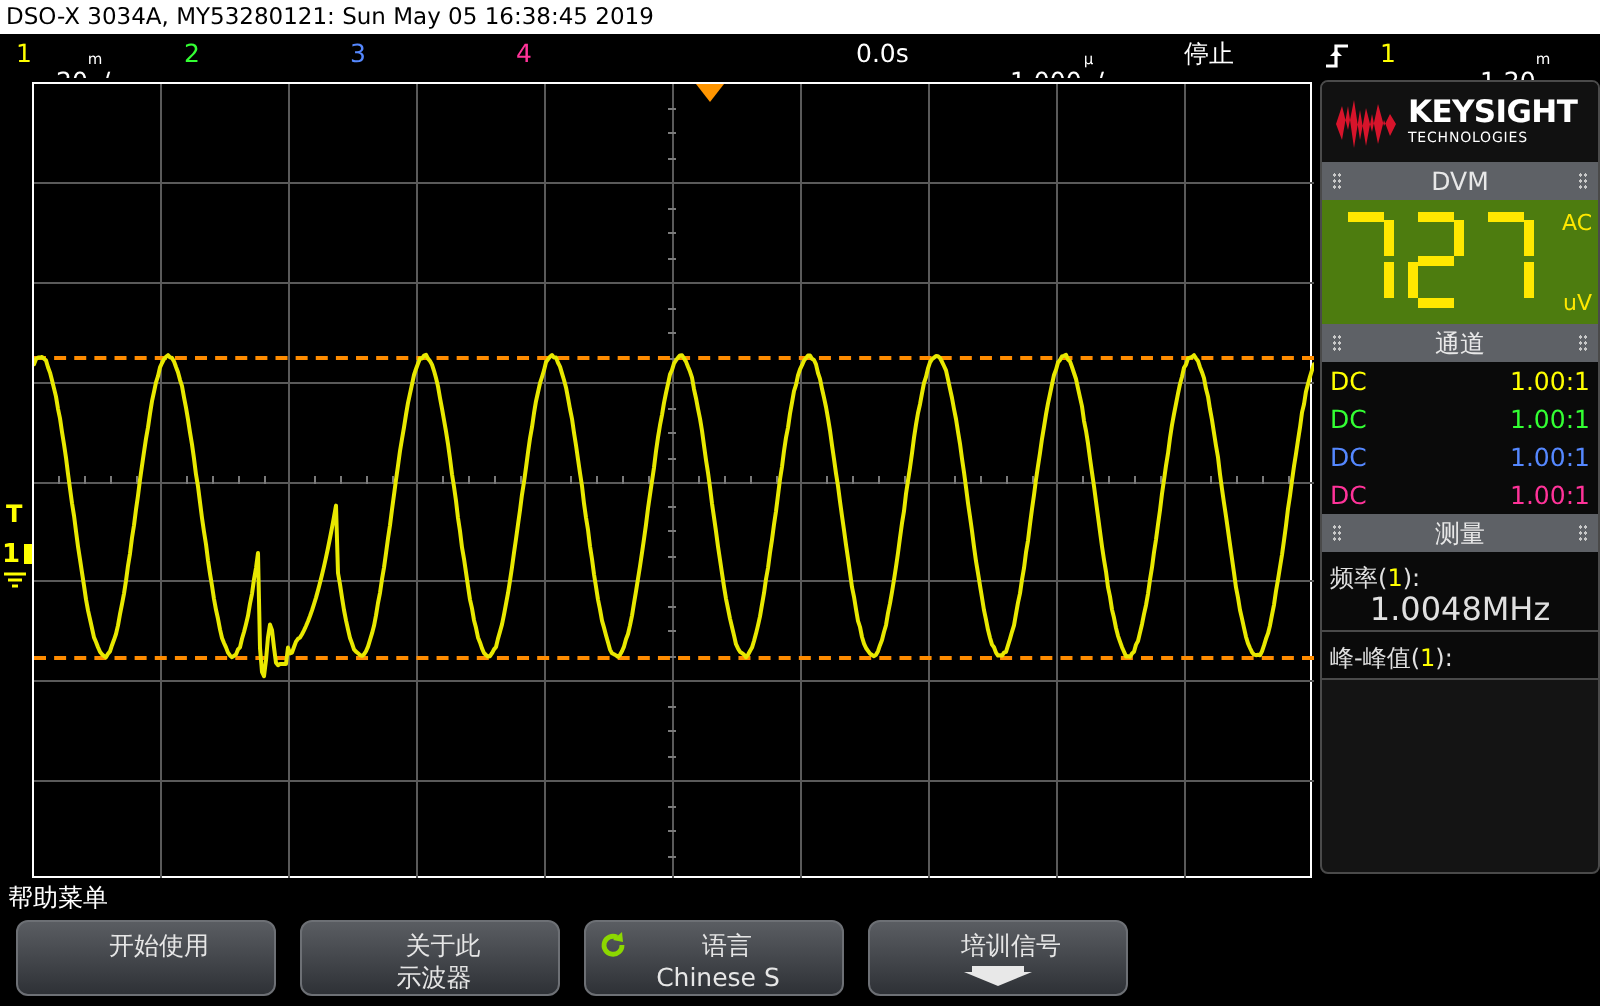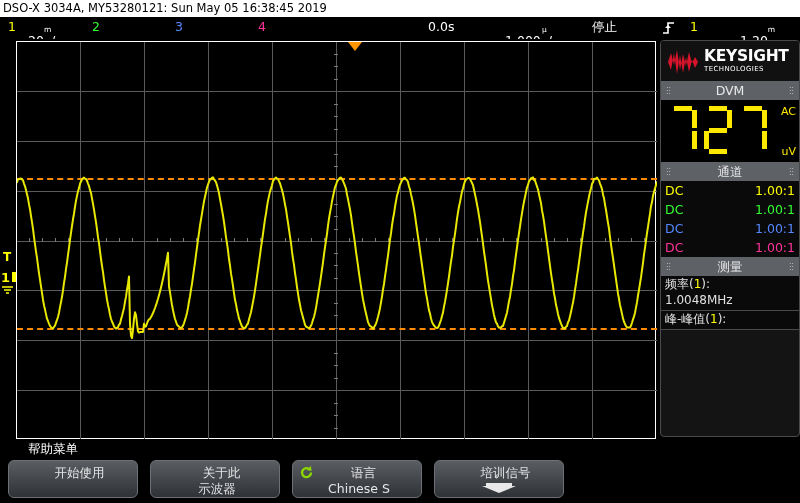--- a/index.html
+++ b/index.html
@@ -83,21 +83,21 @@
   .panelhdr{
     height:19px; background:#5e6166; color:#e8e8e8;
     font-size:12.5px; text-align:center; line-height:19px; position:relative;
   }
   .grip{ position:absolute; top:5px; width:5px; height:9px;
          background-image:radial-gradient(#c8c8c8 40%, transparent 41%);
          background-size:2.5px 3px; }
   .grip.l{ left:5px; } .grip.r{ right:5px; }
 
   
-  #dvm{ height:62px; background:#000000; position:relative; }
+  #dvm{ height:62px; background:#4d7c0f; position:relative; }
   #digits{ position:absolute; left:8px; top:6px; display:flex; gap:7px; }
   .seg{ position:relative; width:28px; height:48px; }
   .seg i{ position:absolute; background:#ffe800; display:block; }
   .s-a{ left:5px;  top:0px;   width:18px; height:5px; }
   .s-b{ right:0px; top:4px;   width:5px;  height:18px; }
   .s-c{ right:0px; top:25px;  width:5px;  height:18px; }
   .s-d{ left:5px;  bottom:0px;width:18px; height:5px; }
   .s-e{ left:0px;  top:25px;  width:5px;  height:18px; }
   .s-g{ left:5px;  top:22px;  width:18px; height:5px; }
   #dvm .ac{ position:absolute; right:3px; top:5px; color:#ffe800; font-size:11px; }
@@ -105,27 +105,27 @@
 
   
   #channels{ background:#0a0a0a; }
   .chrow{
     height:19px; display:flex; justify-content:space-between; align-items:center;
     padding:0 4px; font-size:12.5px;
   }
 
   
   #measures{ background:#0a0a0a; }
-  .measblock{ border-bottom:1px solid #4a4a4a; padding:1px 4px 2px 4px; }
+  .measblock{ border-bottom:1px solid #4a4a4a; padding:6px 4px 2px 4px; }
   .measlabel{ color:#e0e0e0; font-size:12px; line-height:15px; }
-  .measval{ color:#e0e0e0; font-size:12px; text-align:left; line-height:16px; }
+  .measval{ color:#e0e0e0; font-size:16px; text-align:center; line-height:16px; }
 
   
   #menuarea{ position:absolute; left:0; top:439px; width:800px; height:64px; background:#000; }
-  #menutitle{ color:#fff; font-size:12.5px; padding:2px 0 0 4px;margin-left:24px; }
+  #menutitle{ color:#fff; font-size:12.5px; padding:2px 0 0 4px; }
   #softkeys{ position:absolute; left:8px; top:21px; display:flex; gap:12px; }
   .softkey{
     width:130px; height:38px; border-radius:6px;
     background:linear-gradient(#5a5d62,#2e3136);
     border:1px solid #6d7075; position:relative;
     color:#e6e6e6; font-size:12.5px; text-align:center;
   }
   .sk-l1{ position:absolute; top:4px; left:13px; right:0; }
   .sk-l2{ position:absolute; top:20px; left:4px; right:0; }
   .sk-icon{ position:absolute; left:6px; top:4px; color:#8cd800; font-size:14px;

